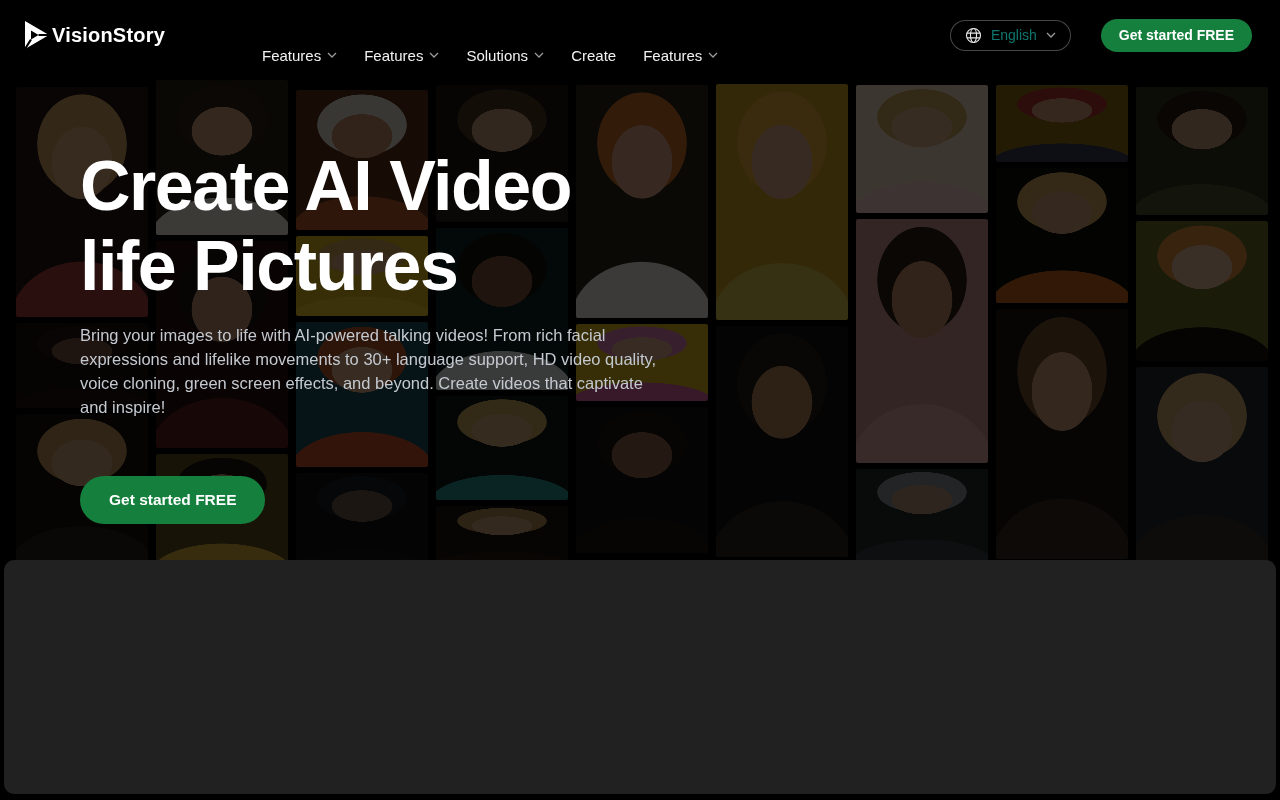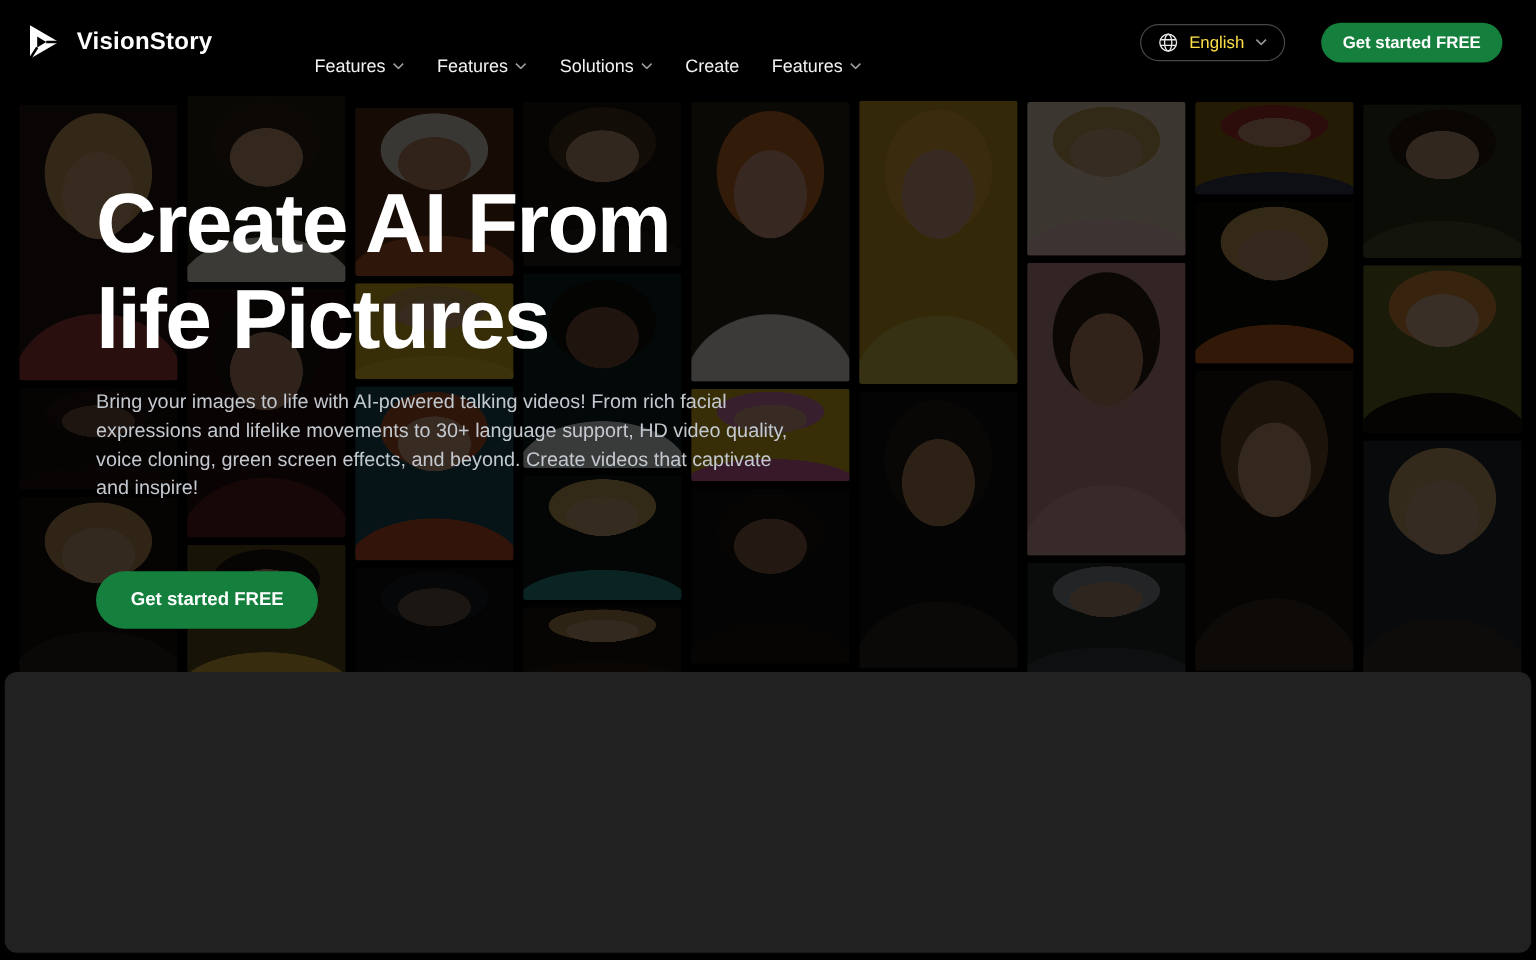--- a/index.html
+++ b/index.html
@@ -7,27 +7,27 @@
   .stage { position:relative; width:1280px; height:800px; background:#000; overflow:hidden; }
 
   
   #bg-grid { position:absolute; inset:0; z-index:0; }
   .tile { position:absolute; border-radius:2px; }
   #bg-overlay { position:absolute; inset:0; z-index:1; background:rgba(0,0,0,0.745); }
 
   
   header { position:absolute; top:0; left:0; width:1280px; height:70px; z-index:5; background:#000;
            display:flex; align-items:center; }
-  .brand { display:flex; align-items:center; gap:12px; margin-left:20px; }
+  .brand { display:flex; align-items:center; margin-left:20px; }
   .brand-name { color:#fff; font-weight:800; font-size:20px; letter-spacing:0.2px; }
   nav { position:absolute; left:262px; top:0; height:70px; display:flex; align-items:center; gap:27px;margin-top:20px; }
   .nav-item { display:flex; align-items:center; gap:6px; color:#f2f2f2; font-size:15px; cursor:pointer; }
   .nav-right { position:absolute; right:28px; top:0; height:70px; display:flex; align-items:center; gap:30px; }
   .lang-pill { display:flex; align-items:center; gap:9px; height:31px; padding:0 14px;
-               border:1px solid rgba(255,255,255,0.28); border-radius:16px; color:#fde047;
+               border:1px solid rgba(255,255,255,0.28); border-radius:16px; color:#0f766e;
                font-size:14px; cursor:pointer; background:rgba(0,0,0,0.2); }
   .btn-primary { background:#15803d; color:#fff; border:none; cursor:pointer;
                  font-family:"Liberation Sans","DejaVu Sans",sans-serif; }
   .nav-cta { height:33px; padding:0 18px; border-radius:17px; font-size:14px; font-weight:700; }
 
   
   .hero { position:absolute; left:80px; top:70px; width:610px; z-index:2; }
   .hero h1 { margin-top:76px; color:#fff; font-size:70px; line-height:80px; font-weight:700; letter-spacing:-1.5px; }
   .hero p { margin-top:17px; width:588px; color:#c4c9d0; font-size:16.5px; line-height:24px; }
   .hero-cta { margin-top:57px; height:48px; padding:0 29px; border-radius:24px; font-size:15.5px; font-weight:600; }
@@ -124,21 +124,21 @@
         <span>English</span>
         <svg class="chev" width="10" height="6" viewBox="0 0 10 6">
           <path d="M1 1l4 4 4-4" stroke="#9a9a9a" stroke-width="1.3" fill="none"></path>
         </svg>
       </div>
       <button class="btn-primary nav-cta">Get started FREE</button>
     </div>
   </header>
 
   <main class="hero">
-    <h1><span>Create AI From</span><br><span>life Pictures</span></h1>
+    <h1><span>Create AI Video</span><br><span>life Pictures</span></h1>
     <p>Bring your images to life with AI-powered talking videos! From rich facial expressions and lifelike movements to 30+ language support, HD video quality, voice cloning, green screen effects, and beyond. Create videos that captivate and inspire!</p>
     <button class="btn-primary hero-cta">Get started FREE</button>
   </main>
 
   <section class="cookie-banner">
     
     
     
     
     

